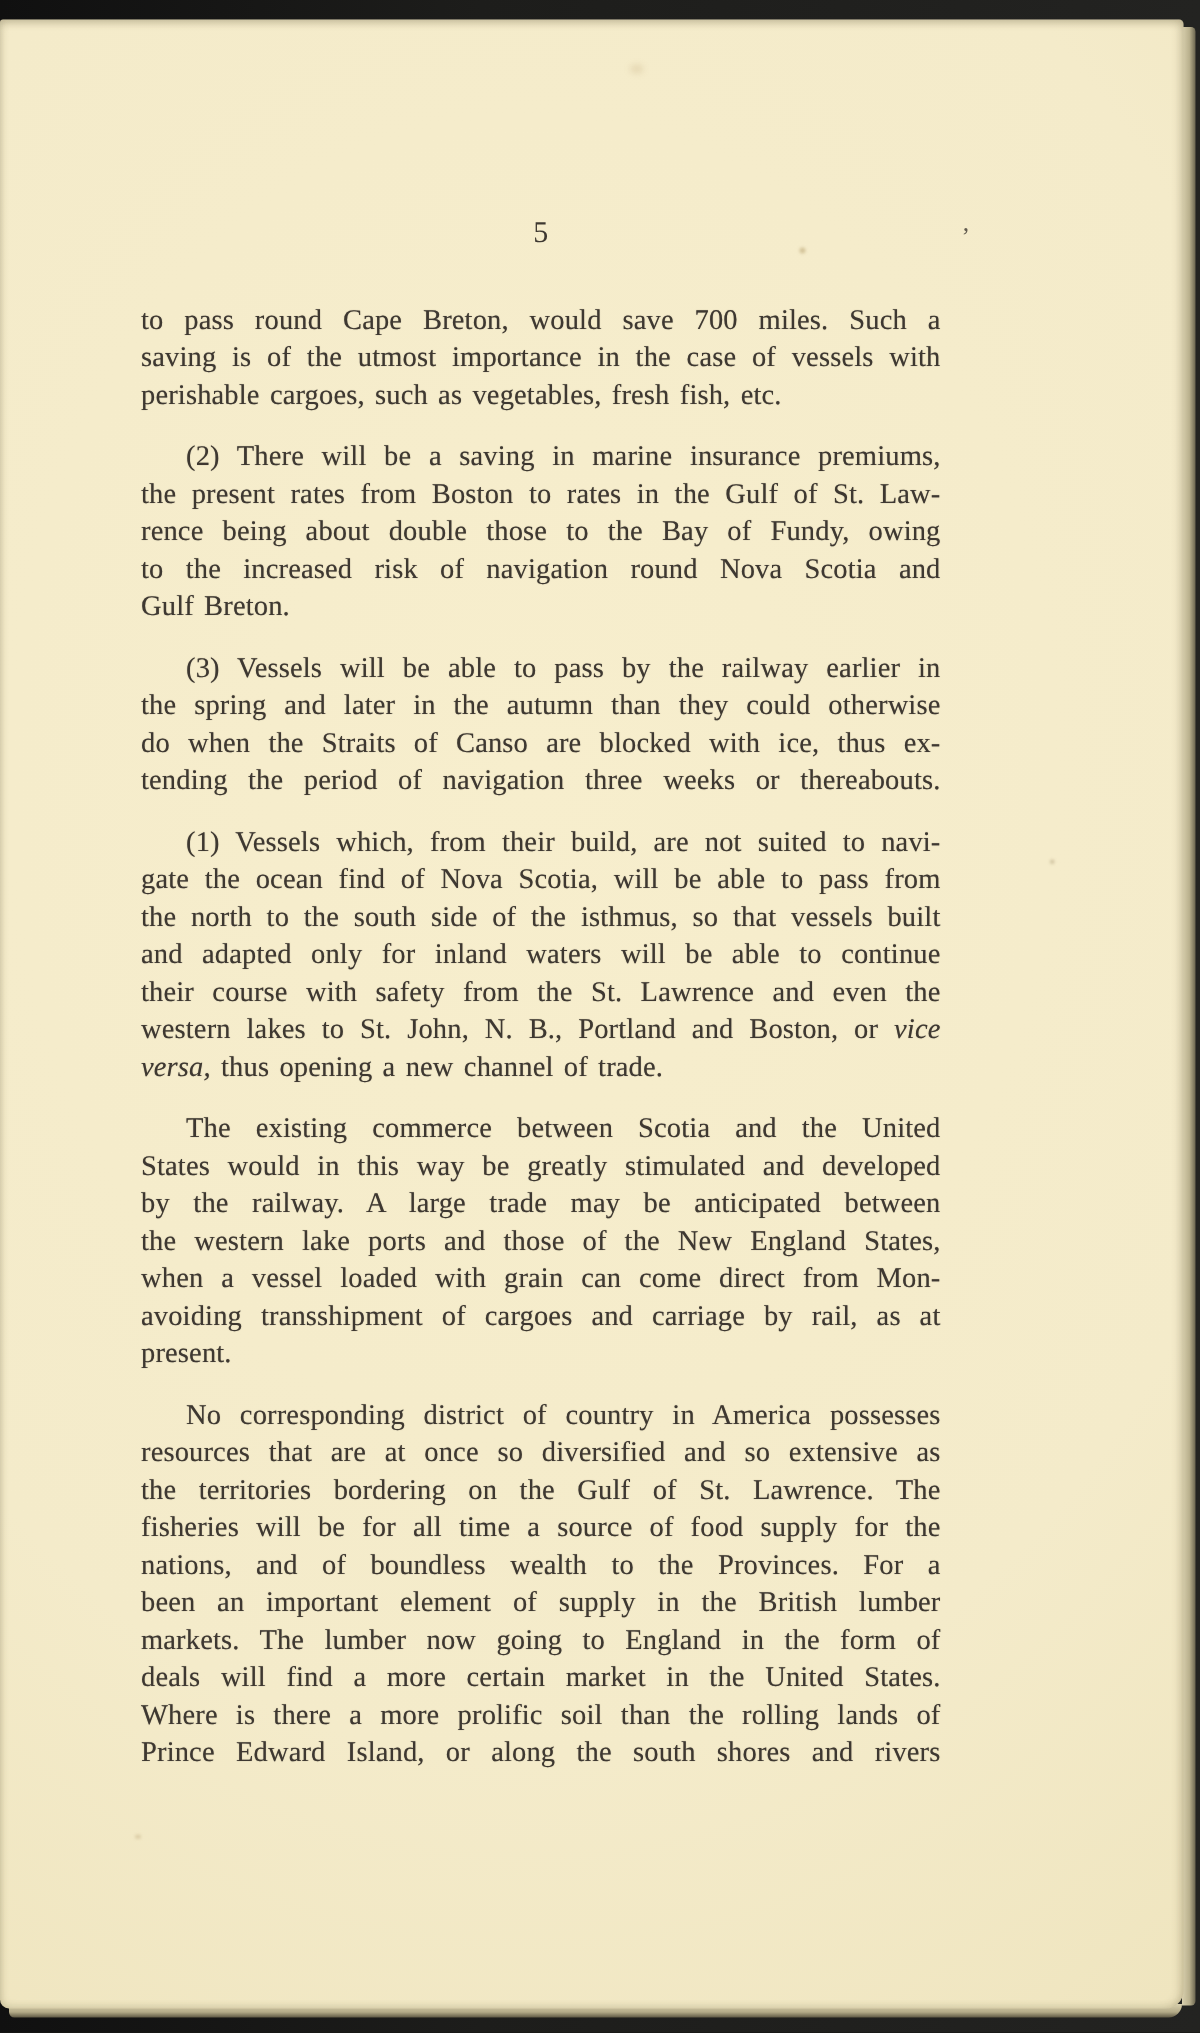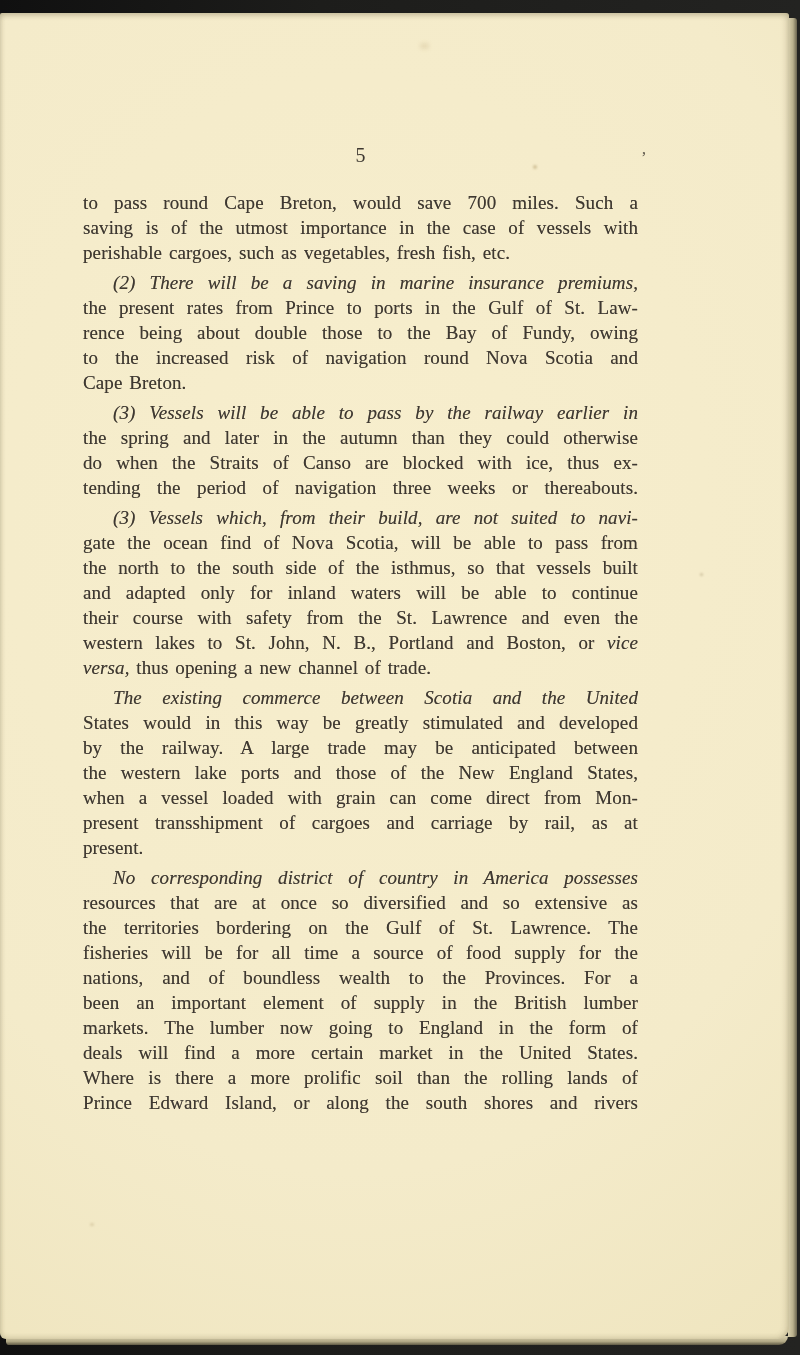--- a/index.html
+++ b/index.html
@@ -80,22 +80,22 @@
     position: absolute;
     left: 78px;
     top: 172px;
     width: 565px;
     font-size: 19px;
     line-height: 25px;
     color: var(--ink, #3e3831);
     text-shadow: 0 0 0.6px rgba(62, 56, 49, 0.55);
     letter-spacing: 0.1px;
   }
-  .para { margin: 5px; }
-  .para.indent .line:first-child { text-indent: 30px; font-style: italic; }
+  .para { margin: 16px; }
+  .para.indent .line:first-child { text-indent: 30px; }
   .line {
     text-align: justify;
     text-align-last: justify;
     white-space: normal;
   }
   .line.endline {
     text-align-last: left;
     word-spacing: 2px;
   }
   .line em { }
@@ -118,47 +118,47 @@
     <div class="artifact-mark">’</div>
 
     <div class="text-block">
         <div class="para">
           <div class="line"><span>to pass round Cape Breton, would save 700 miles. Such a</span></div>
           <div class="line"><span>saving is of the utmost importance in the case of vessels with</span></div>
           <div class="line endline"><span>perishable cargoes, such as vegetables, fresh fish, etc.</span></div>
         </div>
         <div class="para indent">
           <div class="line"><span>(2) There will be a saving in marine insurance premiums,</span></div>
-          <div class="line"><span>the present rates from Prince to ports in the Gulf of St. Law-</span></div>
+          <div class="line"><span>the present rates from Boston to rates in the Gulf of St. Law-</span></div>
           <div class="line"><span>rence being about double those to the Bay of Fundy, owing</span></div>
           <div class="line"><span>to the increased risk of navigation round Nova Scotia and</span></div>
-          <div class="line endline"><span>Cape Breton.</span></div>
+          <div class="line endline"><span>Gulf Breton.</span></div>
         </div>
         <div class="para indent">
           <div class="line"><span>(3) Vessels will be able to pass by the railway earlier in</span></div>
           <div class="line"><span>the spring and later in the autumn than they could otherwise</span></div>
           <div class="line"><span>do when the Straits of Canso are blocked with ice, thus ex-</span></div>
           <div class="line"><span>tending the period of navigation three weeks or thereabouts.</span></div>
         </div>
         <div class="para indent">
-          <div class="line"><span>(3) Vessels which, from their build, are not suited to navi-</span></div>
+          <div class="line"><span>(1) Vessels which, from their build, are not suited to navi-</span></div>
           <div class="line"><span>gate the ocean find of Nova Scotia, will be able to pass from</span></div>
           <div class="line"><span>the north to the south side of the isthmus, so that vessels built</span></div>
           <div class="line"><span>and adapted only for inland waters will be able to continue</span></div>
           <div class="line"><span>their course with safety from the St. Lawrence and even the</span></div>
           <div class="line"><span>western lakes to St. John, N. B., Portland and Boston, or </span><em>vice</em></div>
           <div class="line endline"><em>versa,</em><span> thus opening a new channel of trade.</span></div>
         </div>
         <div class="para indent">
           <div class="line"><span>The existing commerce between Scotia and the United</span></div>
           <div class="line"><span>States would in this way be greatly stimulated and developed</span></div>
           <div class="line"><span>by the railway. A large trade may be anticipated between</span></div>
           <div class="line"><span>the western lake ports and those of the New England States,</span></div>
           <div class="line"><span>when a vessel loaded with grain can come direct from Mon-</span></div>
-          <div class="line"><span>present transshipment of cargoes and carriage by rail, as at</span></div>
+          <div class="line"><span>avoiding transshipment of cargoes and carriage by rail, as at</span></div>
           <div class="line endline"><span>present.</span></div>
         </div>
         <div class="para indent">
           <div class="line"><span>No corresponding district of country in America possesses</span></div>
           <div class="line"><span>resources that are at once so diversified and so extensive as</span></div>
           <div class="line"><span>the territories bordering on the Gulf of St. Lawrence. The</span></div>
           <div class="line"><span>fisheries will be for all time a source of food supply for the</span></div>
           <div class="line"><span>nations, and of boundless wealth to the Provinces. For a</span></div>
           <div class="line"><span>been an important element of supply in the British lumber</span></div>
           <div class="line"><span>markets. The lumber now going to England in the form of</span></div>

